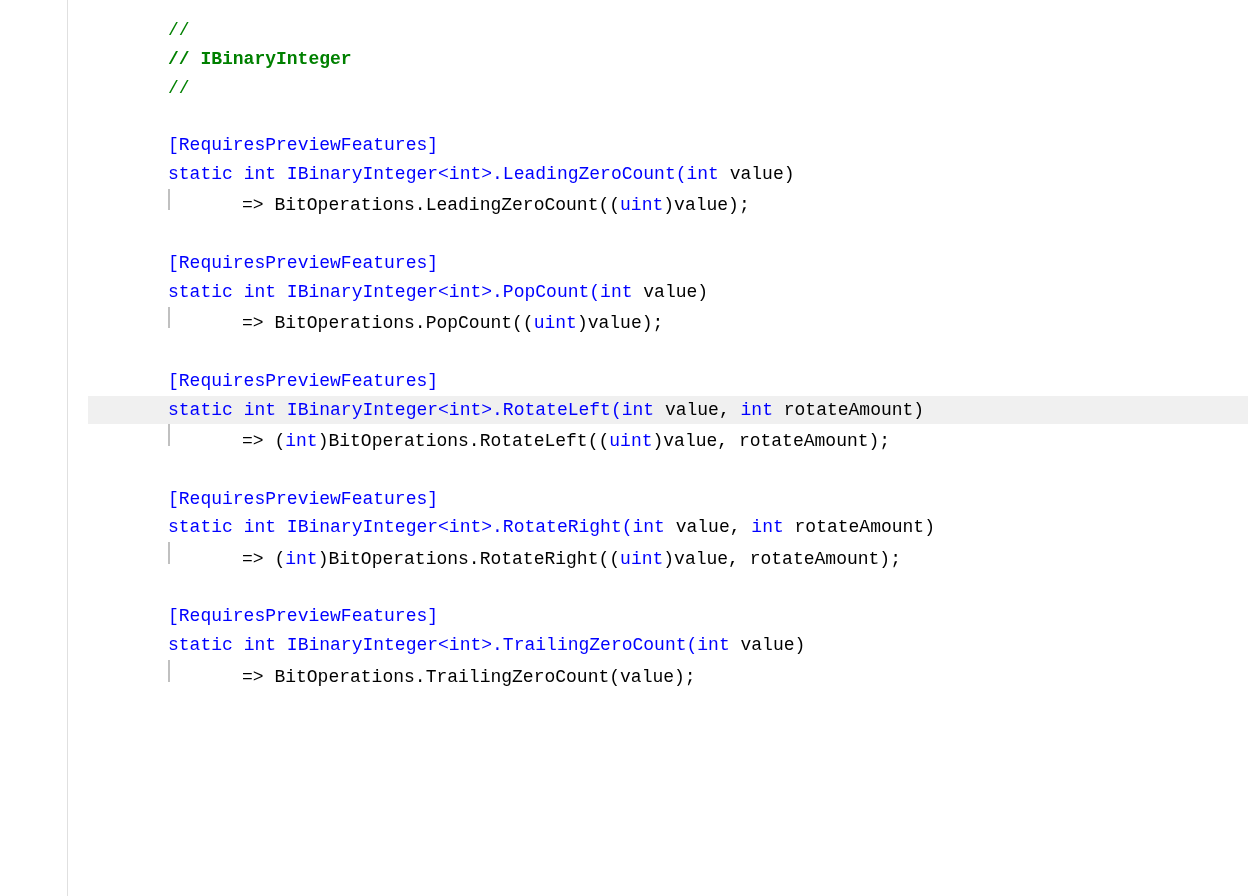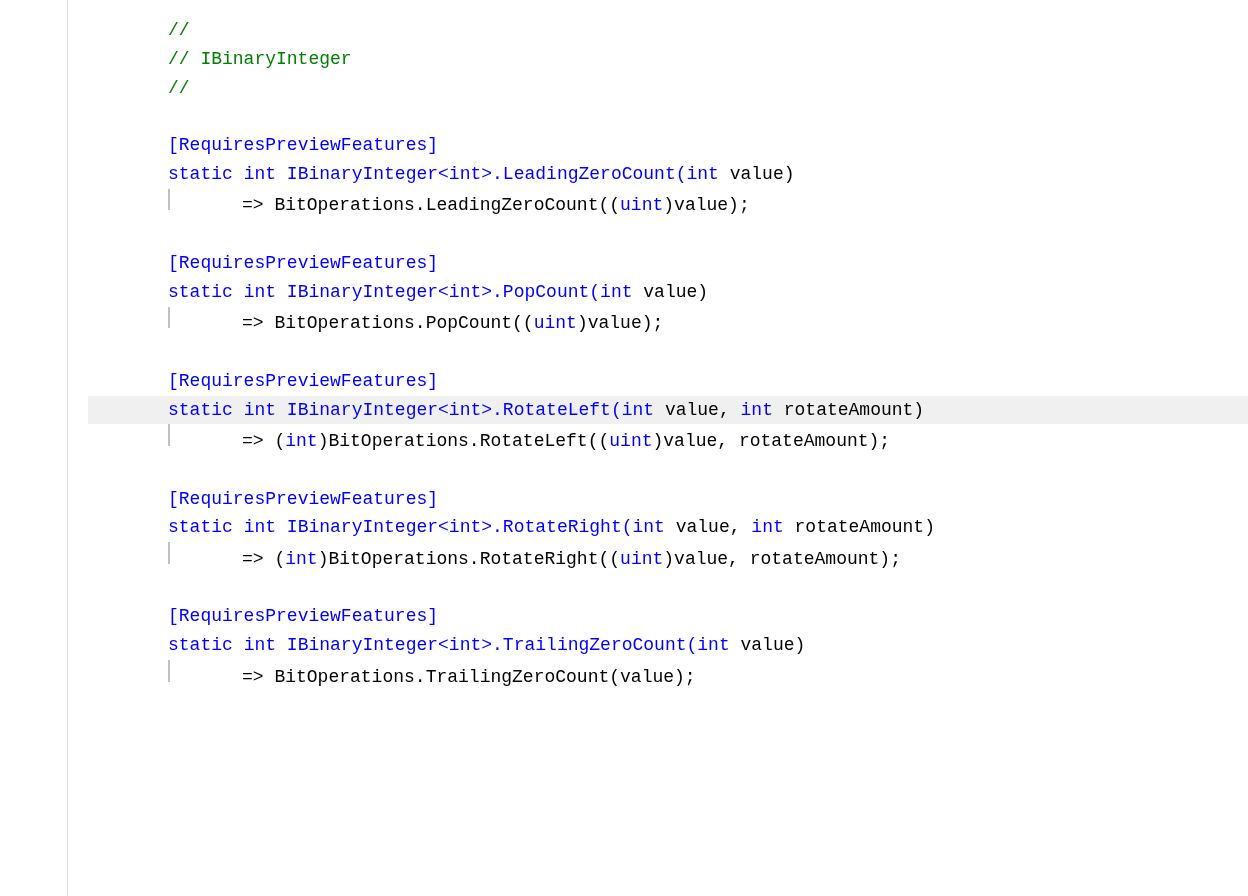--- a/index.html
+++ b/index.html
@@ -48,21 +48,21 @@
       background: #f0f0f0;
     }
   </style>
 </head>
 <body>
 
 <div class="code-container">
   <div class="line-numbers"></div>
   <div class="code-area" id="code-area">
       <div class="code-line"><span style="display: inline-block; width: 80px;"></span><span style="color: rgb(0, 128, 0);">//</span></div>
-      <div class="code-line"><span style="display: inline-block; width: 80px;"></span><span style="color: rgb(0, 128, 0);">// IBinaryInteger</span></div>
+      <div class="code-line"><span style="display: inline-block; width: 80px;"></span><span style="color: rgb(0, 128, 0); font-weight: bold;">// IBinaryInteger</span></div>
       <div class="code-line"><span style="display: inline-block; width: 80px;"></span><span style="color: rgb(0, 128, 0);">//</span></div>
       <div class="code-line">&nbsp;</div>
       <div class="code-line"><span style="display: inline-block; width: 80px;"></span><span style="color: rgb(0, 0, 255);">[</span><span style="color: rgb(0, 0, 255);">RequiresPreviewFeatures</span><span style="color: rgb(0, 0, 255);">]</span></div>
       <div class="code-line"><span style="display: inline-block; width: 80px;"></span><span style="color: rgb(0, 0, 255);">static </span><span style="color: rgb(0, 0, 255);">int</span><span style="color: rgb(0, 0, 255);"> IBinaryInteger&lt;</span><span style="color: rgb(0, 0, 255);">int</span><span style="color: rgb(0, 0, 255);">&gt;.LeadingZeroCount(</span><span style="color: rgb(0, 0, 255);">int</span><span style="color: rgb(0, 0, 0);"> value)</span></div>
       <div class="code-line"><span style="display: inline-block; width: 80px;"></span><span style="display: inline-block; border-left: 2px solid rgb(192, 192, 192); margin-right: 12px; height: 1.2em; vertical-align: middle;"></span><span style="display: inline-block; width: 60px;"></span><span style="color: rgb(0, 0, 0);">=&gt; BitOperations.LeadingZeroCount((</span><span style="color: rgb(0, 0, 255);">uint</span><span style="color: rgb(0, 0, 0);">)value);</span></div>
       <div class="code-line">&nbsp;</div>
       <div class="code-line"><span style="display: inline-block; width: 80px;"></span><span style="color: rgb(0, 0, 255);">[</span><span style="color: rgb(0, 0, 255);">RequiresPreviewFeatures</span><span style="color: rgb(0, 0, 255);">]</span></div>
       <div class="code-line"><span style="display: inline-block; width: 80px;"></span><span style="color: rgb(0, 0, 255);">static </span><span style="color: rgb(0, 0, 255);">int</span><span style="color: rgb(0, 0, 255);"> IBinaryInteger&lt;</span><span style="color: rgb(0, 0, 255);">int</span><span style="color: rgb(0, 0, 255);">&gt;.PopCount(</span><span style="color: rgb(0, 0, 255);">int</span><span style="color: rgb(0, 0, 0);"> value)</span></div>
       <div class="code-line"><span style="display: inline-block; width: 80px;"></span><span style="display: inline-block; border-left: 2px solid rgb(192, 192, 192); margin-right: 12px; height: 1.2em; vertical-align: middle;"></span><span style="display: inline-block; width: 60px;"></span><span style="color: rgb(0, 0, 0);">=&gt; BitOperations.PopCount((</span><span style="color: rgb(0, 0, 255);">uint</span><span style="color: rgb(0, 0, 0);">)value);</span></div>
       <div class="code-line">&nbsp;</div>

